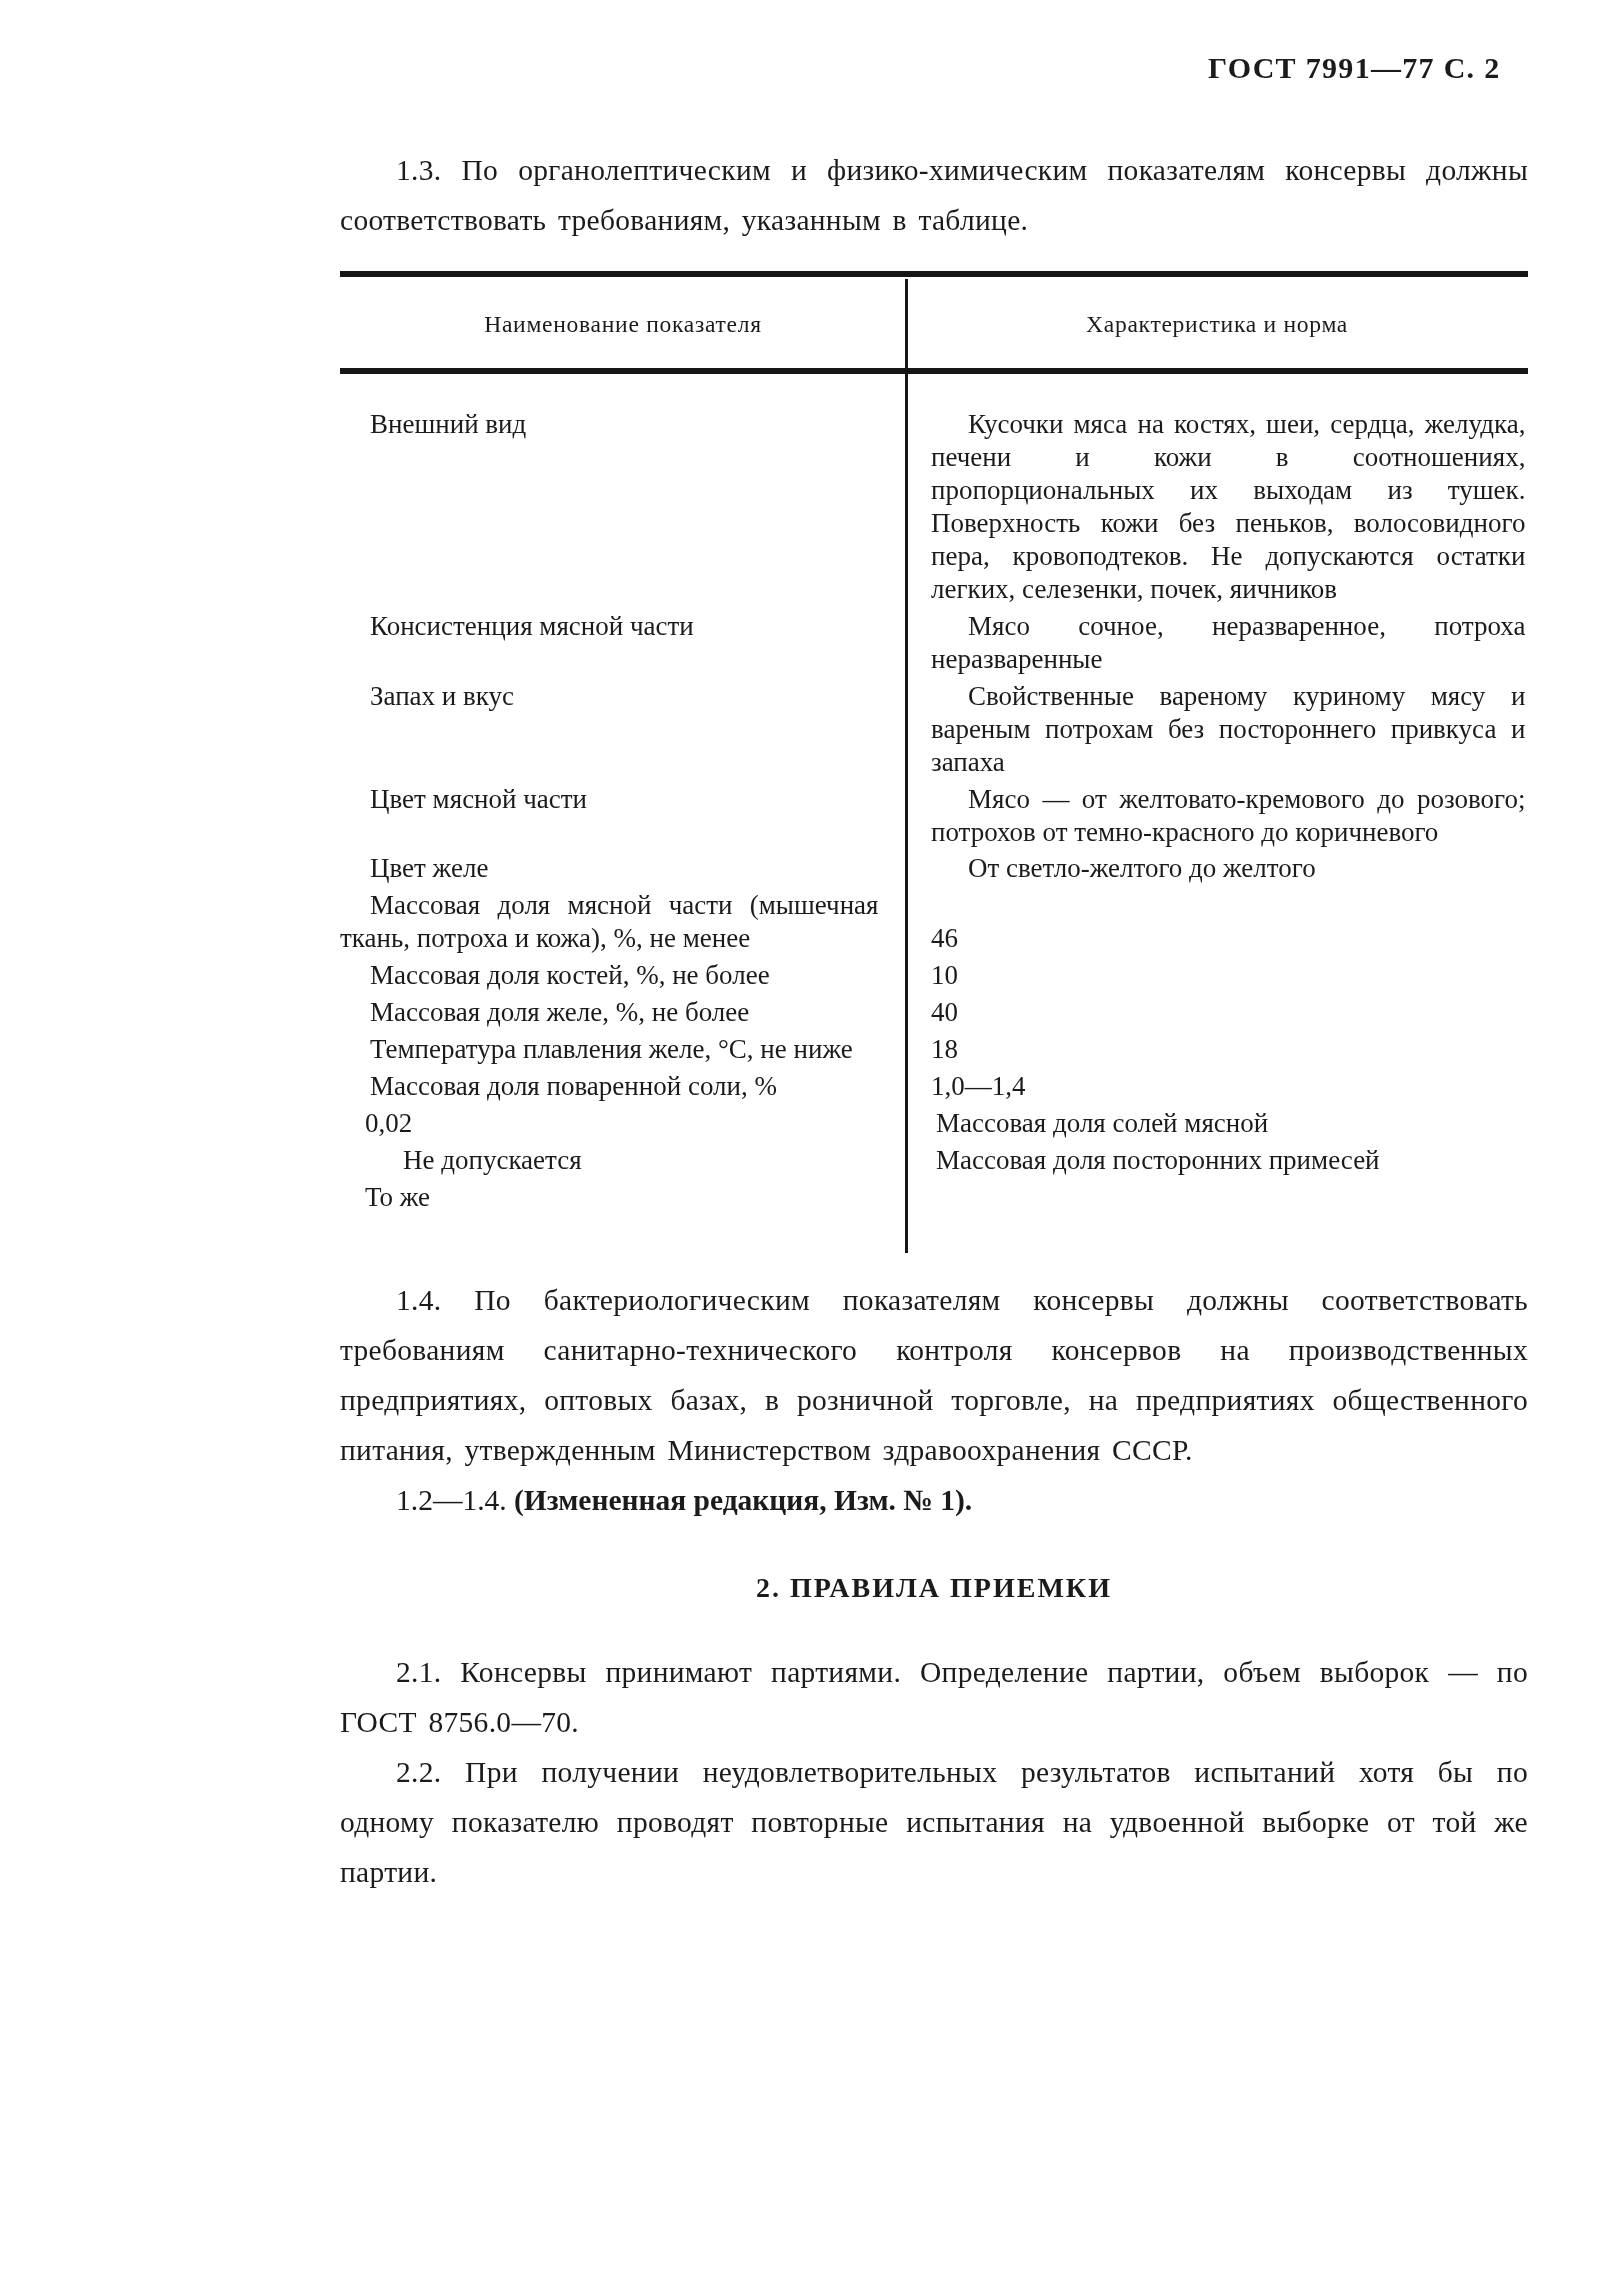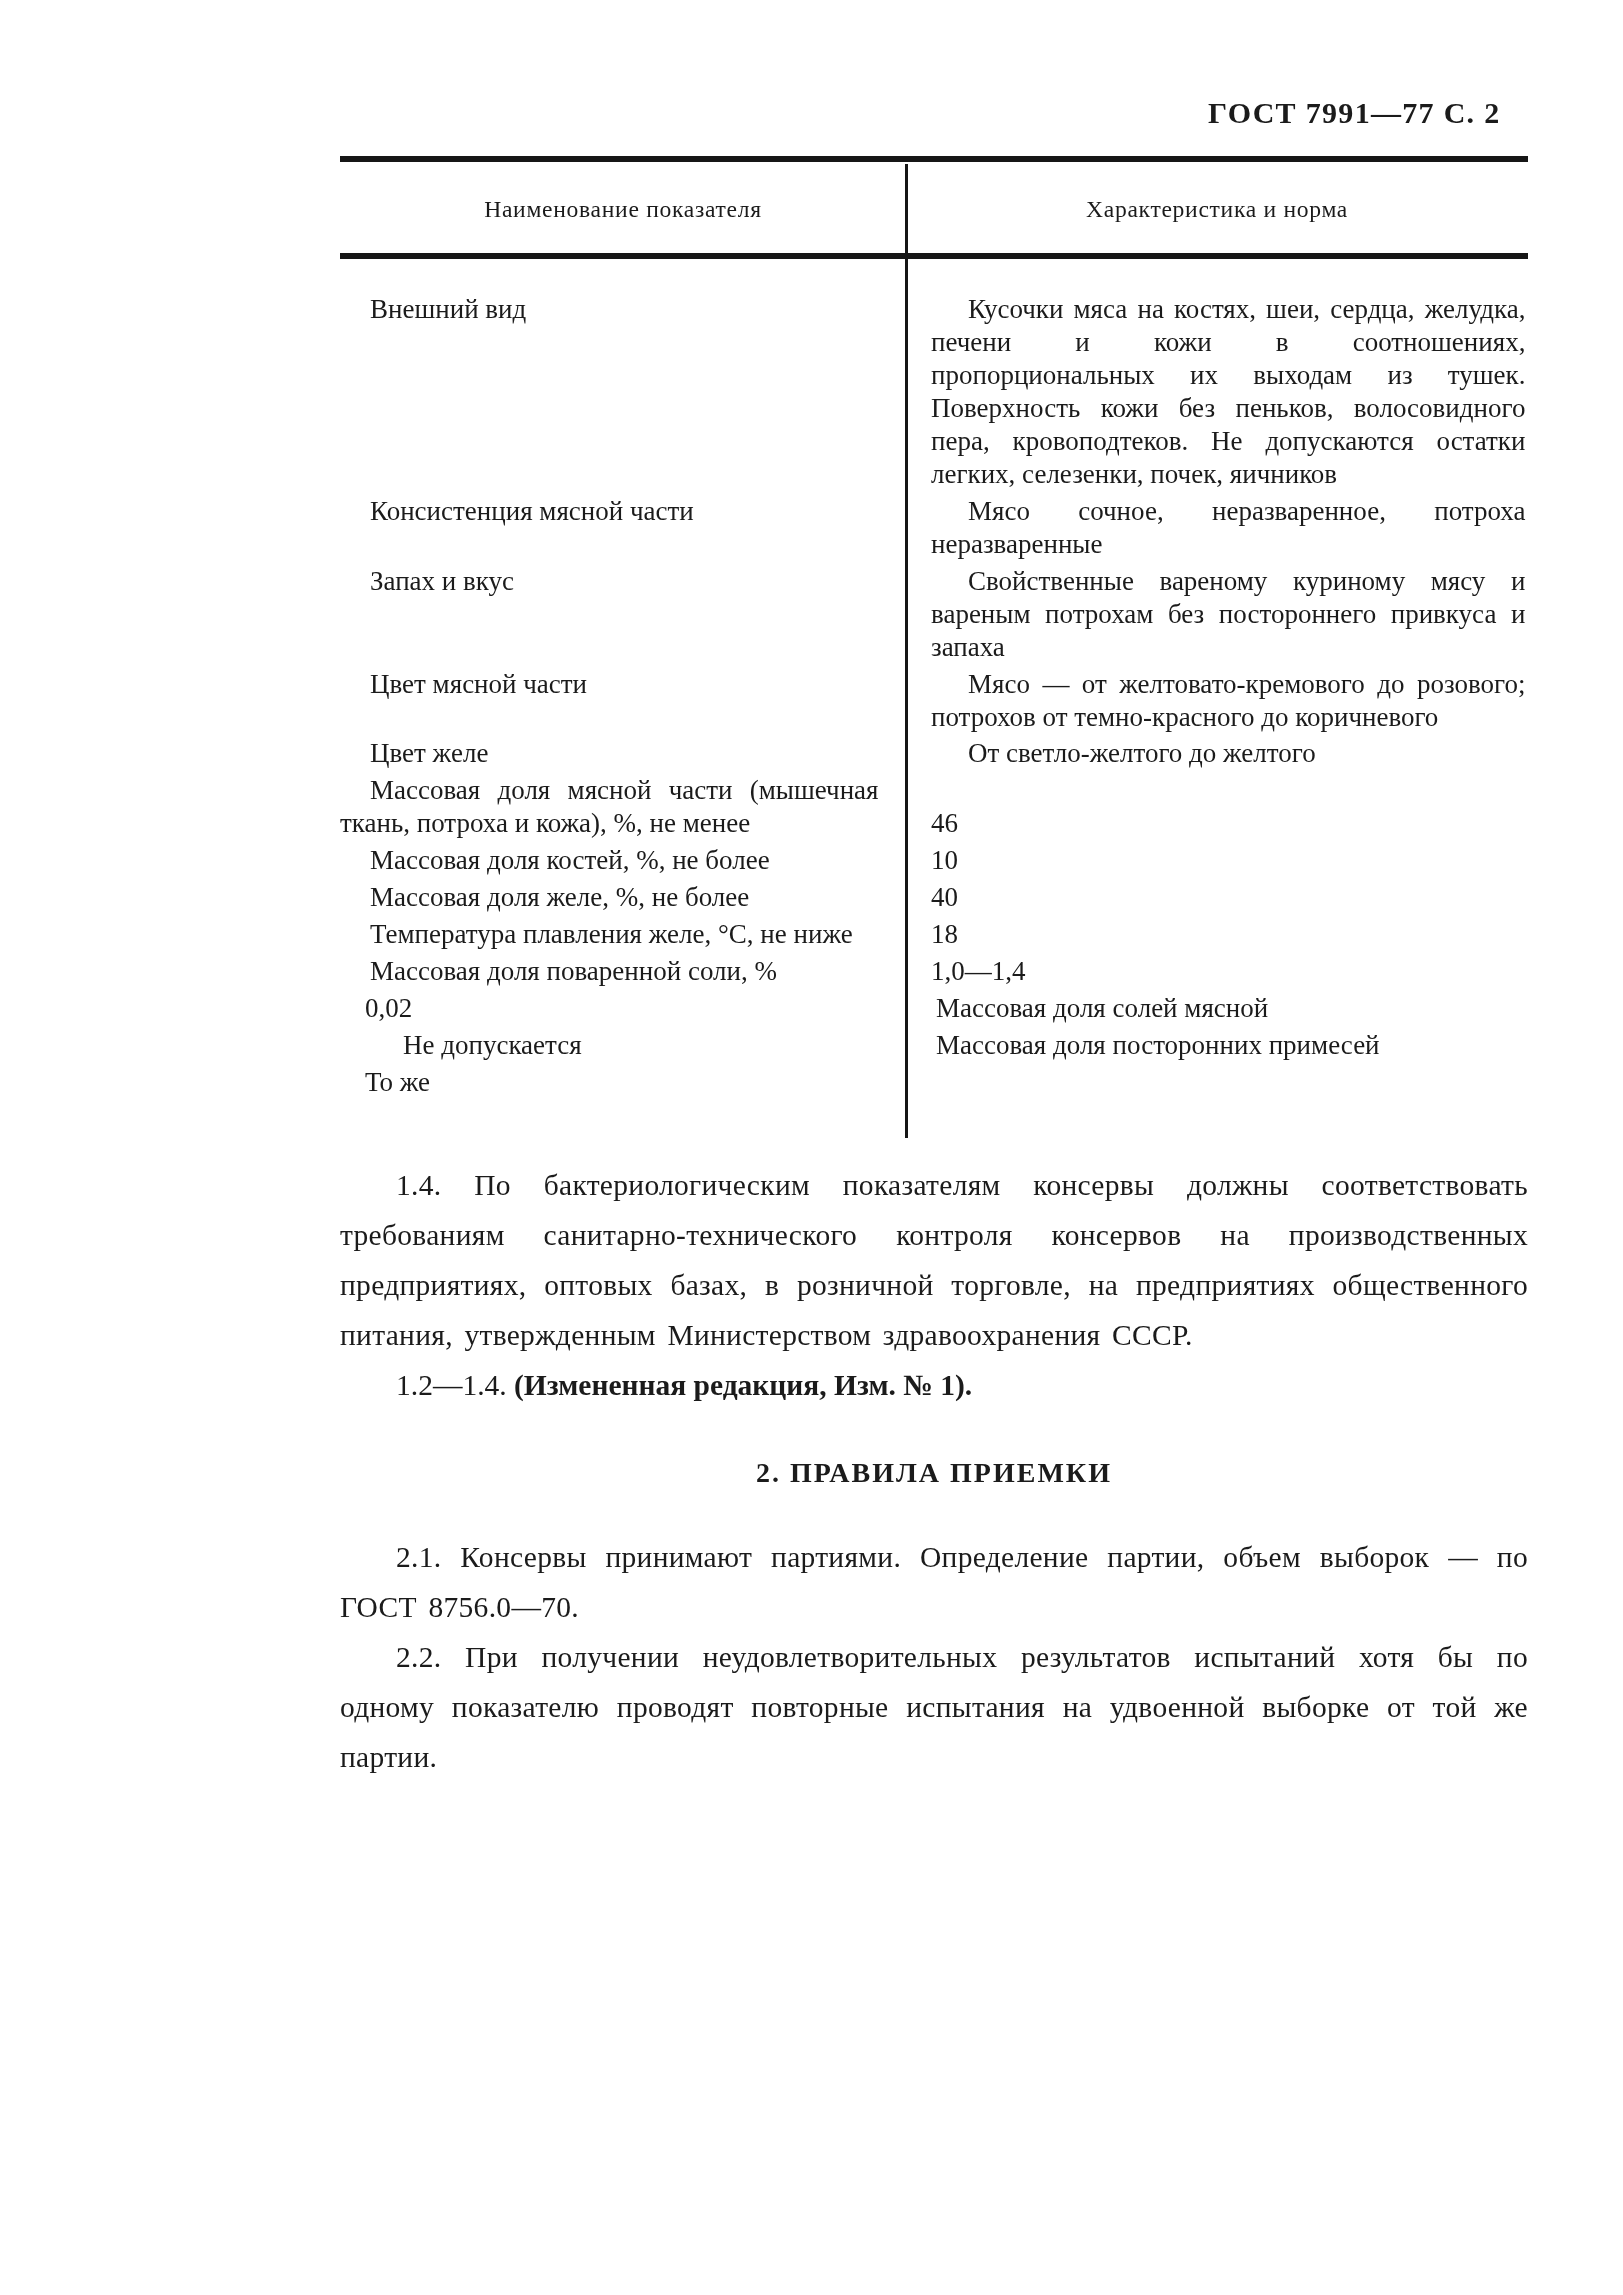--- a/index.html
+++ b/index.html
@@ -19,21 +19,20 @@
     left: 340px;
     top: 51px;
     width: 1188px;
   }
   .page-header {
     text-align: right;
     padding-right: 27.5px;
     font-size: 30px;
     font-weight: bold;
     letter-spacing: 1.3px;
-    margin-top: 45px;
   }
   .para {
     font-size: 29.5px;
     line-height: 50px;
     text-align: justify;
     text-indent: 56px;
     letter-spacing: 0.3px;
     word-spacing: 3.9px;
   }
   .para-1-3 { margin-top: 60px; }
@@ -123,20 +122,21 @@
   .para-2-2 { margin-top: 0; }
 </style>
 </head>
 <body>
 
 <div class="page">
   <div class="content">
 
     <div class="page-header">ГОСТ 7991—77 С. 2</div>
 
+    <p class="para para-1-3">1.3. По органолептическим и физико-химическим показателям консервы должны соответствовать требованиям, указанным в таблице.</p>
 
     <div class="gost-table">
       <div class="rule-thick"></div>
       <div class="divider"></div>
       <div class="thead">
         <div class="th">Наименование показателя</div>
         <div class="th">Характеристика и норма</div>
       </div>
       <div class="rule-double"></div>
 

